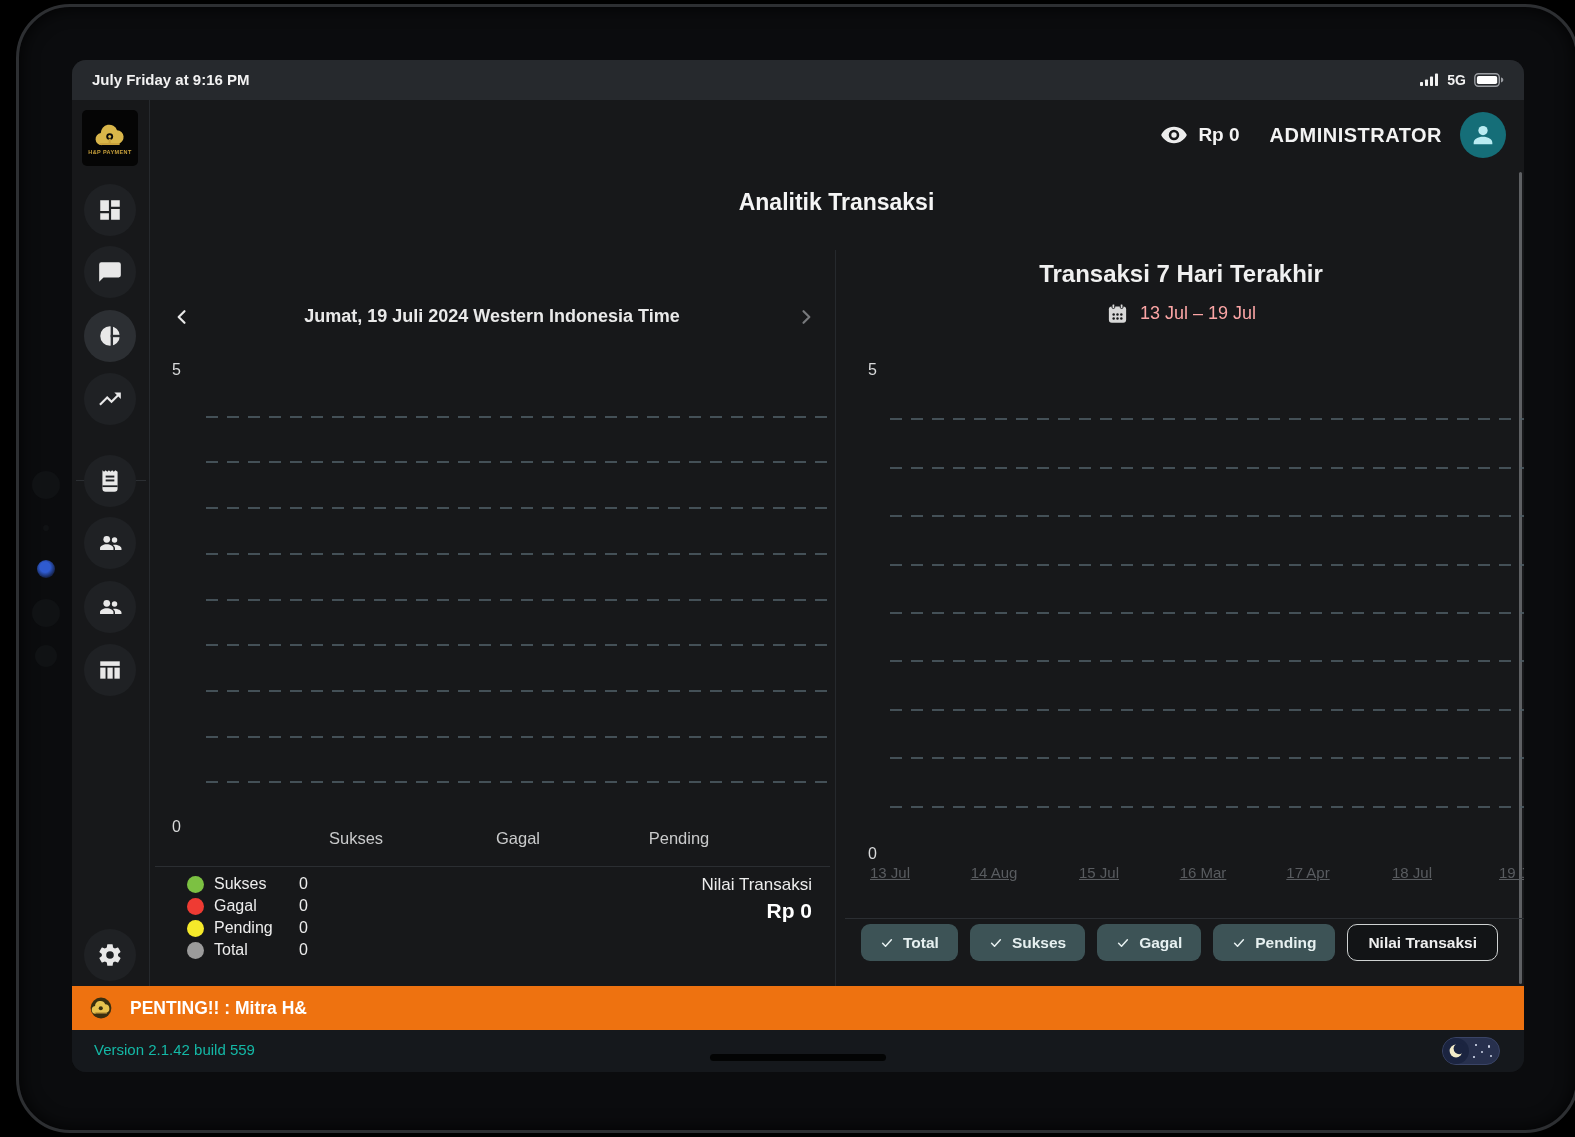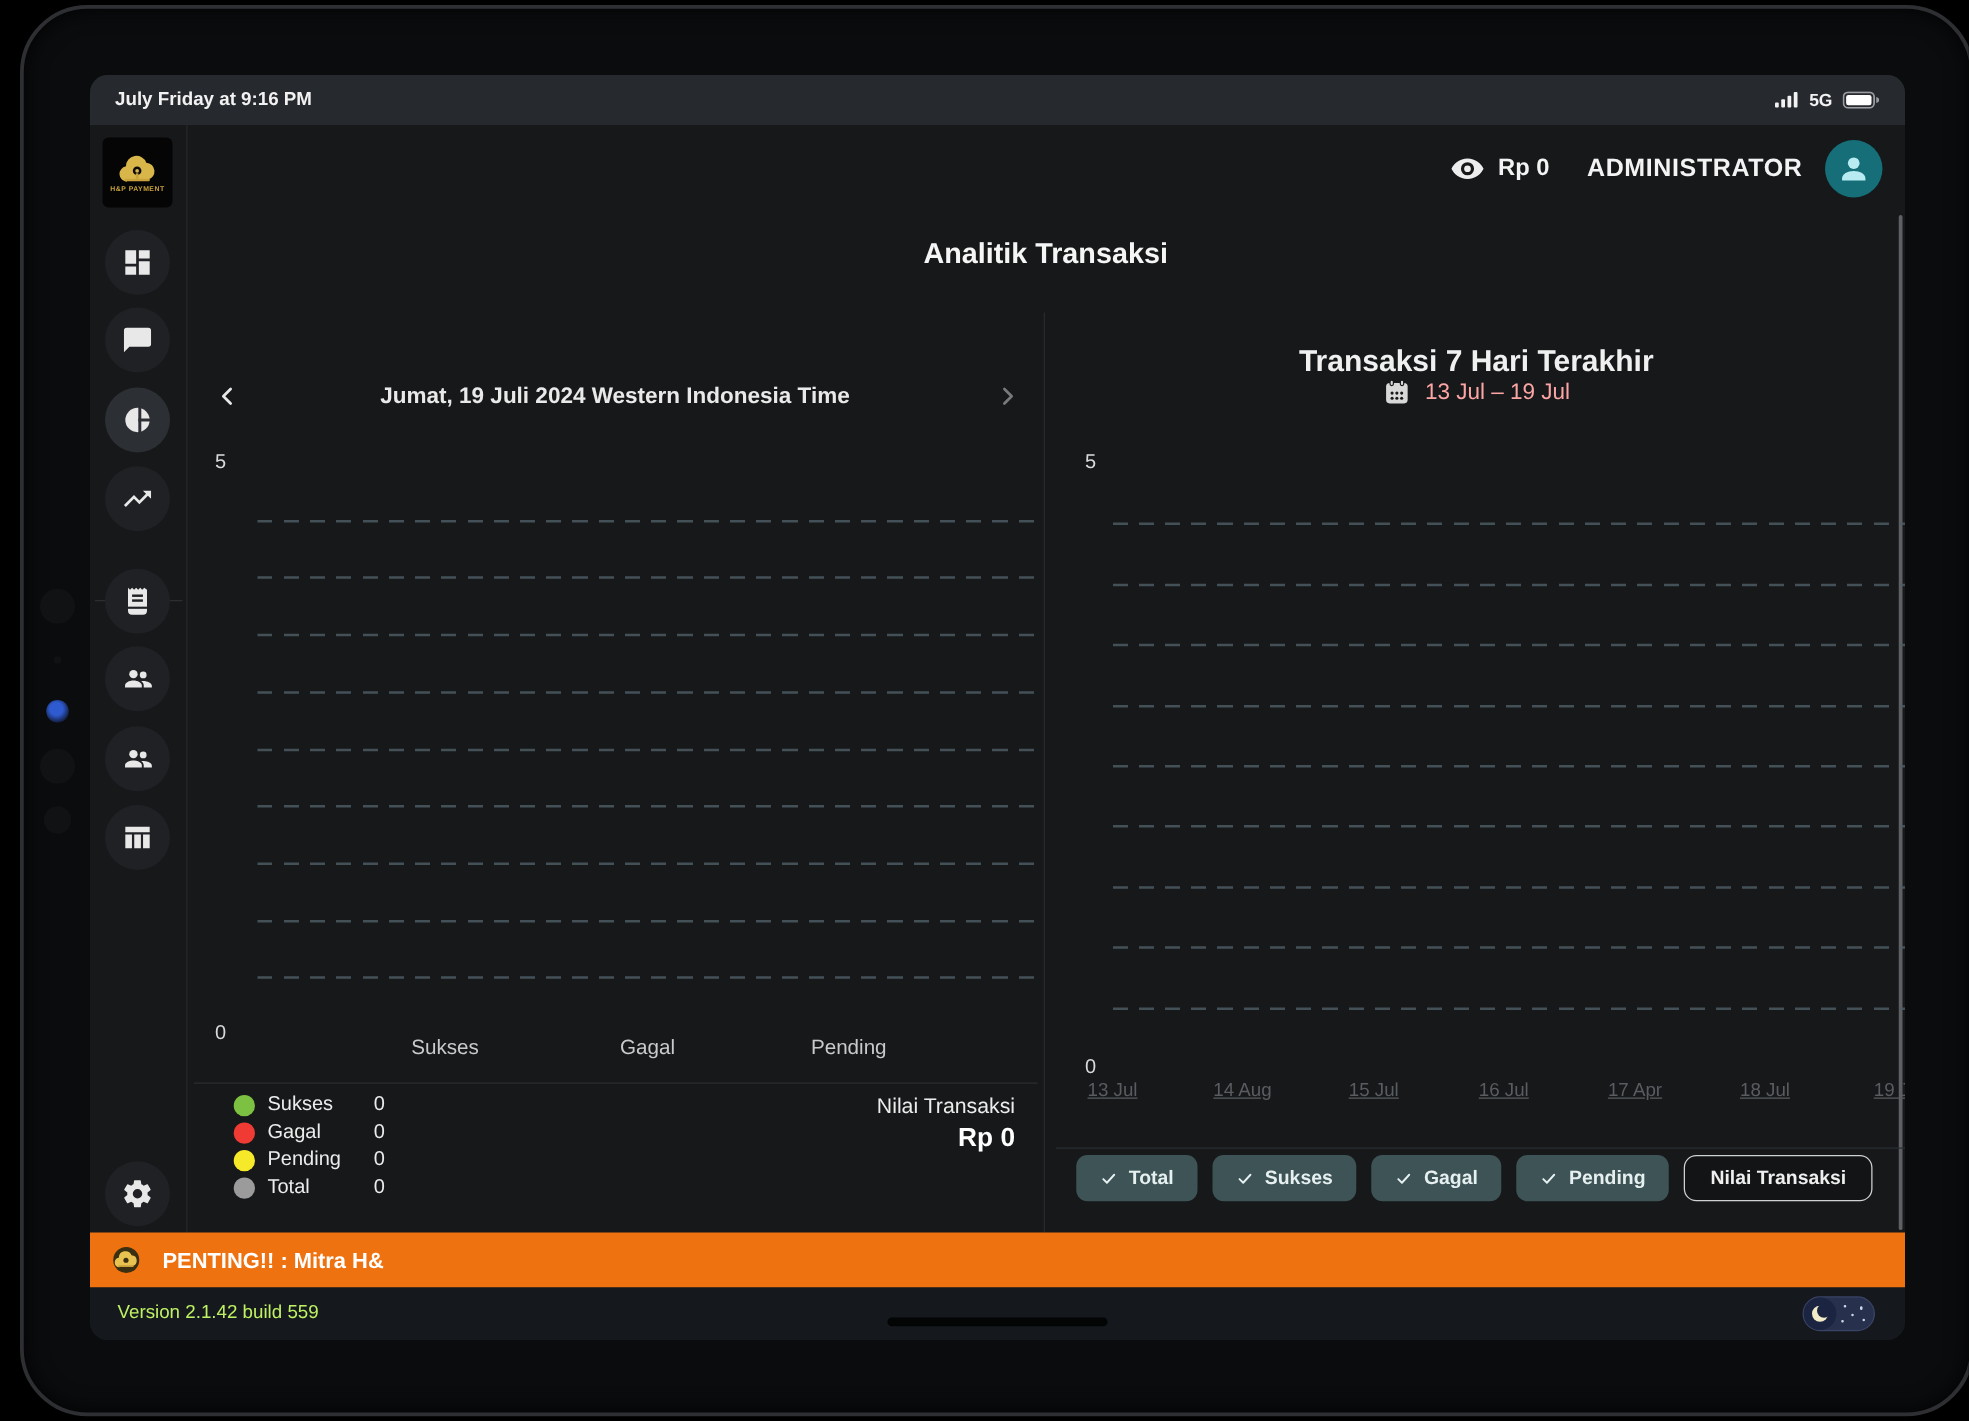--- a/index.html
+++ b/index.html
@@ -49,21 +49,21 @@
   .page-title { position:absolute; left:79px; top:129px; width:1371px; text-align:center;
                 color:#f5f5f5; font-size:23px; font-weight:bold; }
 
   .v-divider { position:absolute; left:763px; top:190px; width:1px; height:736px; background:#26292d; }
   .scrollbar { position:absolute; left:1447px; top:112px; width:3px; height:812px;
                background:#5e6063; border-radius:2px; }
 
   
   .panel-title { position:absolute; color:#f0f0f0; font-size:24px; font-weight:bold; text-align:center; }
   .daily-title { left:83px; top:202px; width:675px; }
-  .weekly-title { left:768px; top:216px; width:682px; }
+  .weekly-title { left:768px; top:200px; width:682px; }
   .date-nav-text { position:absolute; left:130px; top:246px; width:580px; text-align:center;
                    color:#e9e9e9; font-size:18px; font-weight:bold; }
   .chev { position:absolute; top:243px; width:28px; height:28px; display:flex;
           align-items:center; justify-content:center; }
   .chev svg { width:20px; height:20px; fill:none; stroke-width:2.6; stroke-linecap:round; stroke-linejoin:round; }
   .chev-l { left:96px; } .chev-l svg { stroke:#e8e8e8; }
   .chev-r { left:720px; } .chev-r svg { stroke:#77797c; }
   .range-row { position:absolute; left:768px; top:242px; width:682px; display:flex;
                align-items:center; justify-content:center; gap:11px; }
   .range-row svg { width:23px; height:23px; }
@@ -100,21 +100,21 @@
            font-family:"Liberation Sans",sans-serif; }
 
   
   .banner { position:absolute; left:0; top:926px; width:100%; height:44px; overflow:hidden;
             white-space:nowrap; display:flex; align-items:center; color:#fff;
             font-size:17.5px; font-weight:bold; }
   .banner svg { width:26px; height:26px; margin:0 16px; flex:none; }
 
   
   .app-footer { position:absolute; left:0; top:970px; width:100%; height:42px; background:#15181c; }
-  .version { position:absolute; left:22px; top:0; line-height:40px; color:#bef264; font-size:15px; }
+  .version { position:absolute; left:22px; top:0; line-height:40px; color:#14b8a6; font-size:15px; }
   .dm-toggle { position:absolute; right:24px; top:7px; width:58px; height:28px; border-radius:14px;
                background:#27304d; border:1px solid #3a4466; }
   .dm-knob { position:absolute; left:0px; top:0px; width:26px; height:26px; border-radius:50%;
              background:#1b2440; display:flex; align-items:center; justify-content:center; }
   .star { position:absolute; background:#cfd6e8; border-radius:50%; }
   .home-indicator { position:absolute; left:50%; transform:translateX(-50%); top:994px;
                     width:176px; height:7px; border-radius:4px; background:#030404; }
 </style>
 </head>
 <body>
@@ -324,21 +324,21 @@
         <div class="gl" style="top:194px;"></div>
       <div class="gl" style="top:242px;"></div>
         <div class="gl" style="top:290px;"></div>
       <div class="gl" style="top:339px;"></div>
         <div class="gl" style="top:387px;"></div>
       <div class="gl" style="top:436px;"></div>
     </div>
     <span class="xlab dim" style="left:818px;top:804px;">13 Jul</span>
     <span class="xlab dim" style="left:922px;top:804px;">14 Aug</span>
     <span class="xlab dim" style="left:1027px;top:804px;">15 Jul</span>
-    <span class="xlab dim" style="left:1131px;top:804px;">16 Jul</span>
+    <span class="xlab dim" style="left:1131px;top:804px;">16 Mar</span>
     <span class="xlab dim" style="left:1236px;top:804px;">17 Apr</span>
     <span class="xlab dim" style="left:1340px;top:804px;">18 Jul</span>
     <span class="xlab dim" style="left:1447px;top:804px;">19 Jul</span>
 
     <div class="h-divider" style="left:773px;top:858px;width:679px;"></div>
     <div class="btn-row">
       <button class="f-btn">
         <svg viewBox="0 0 24 24">
             <path d="M4.5 12.5l5 5 10-11"></path>
           </svg>

